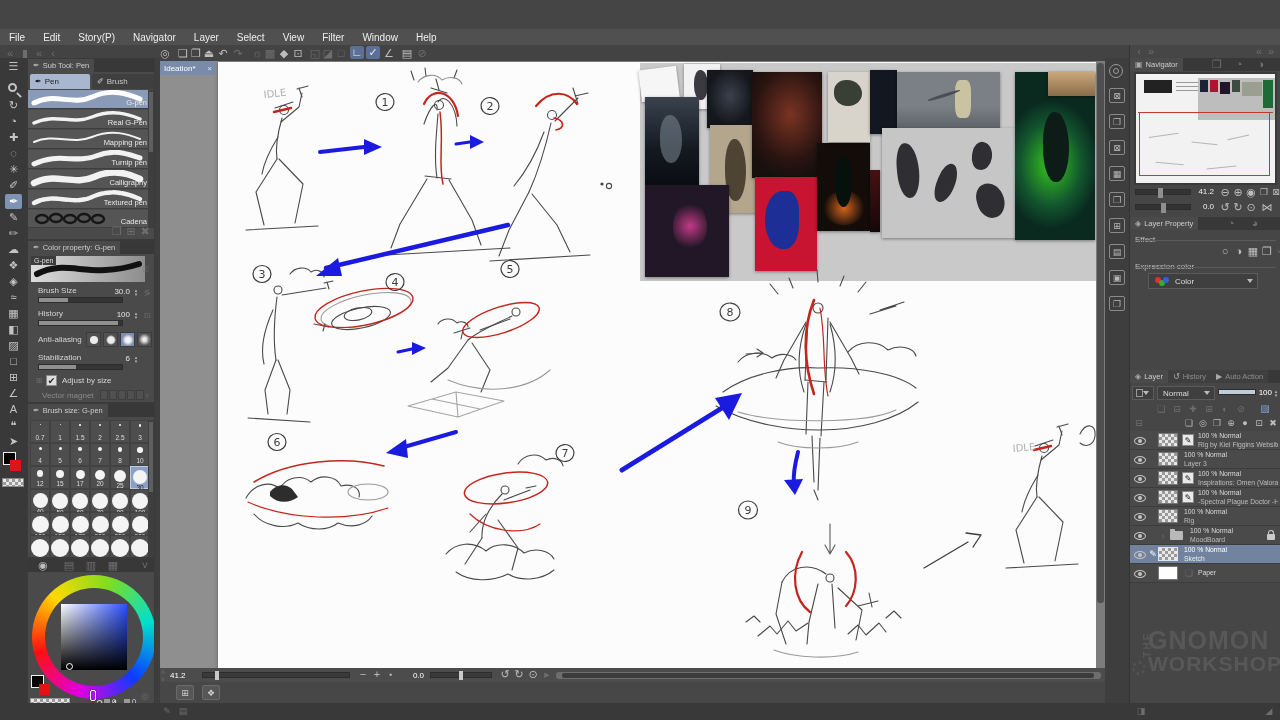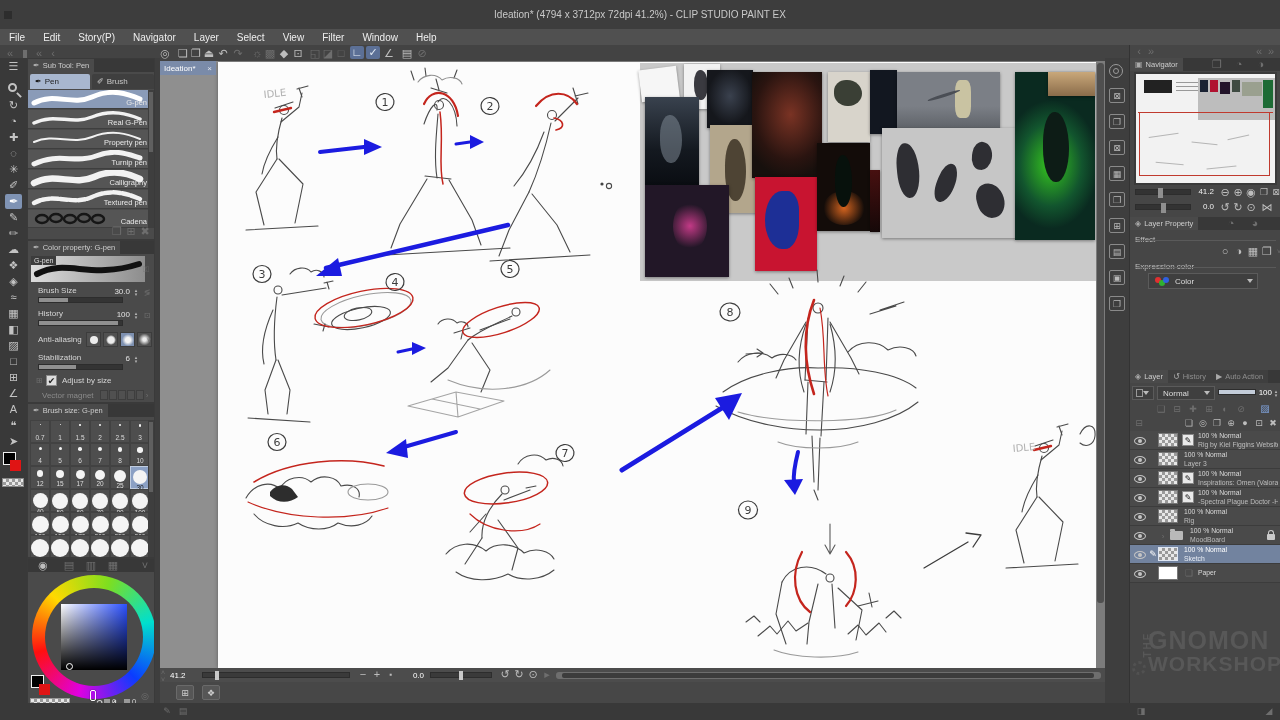--- a/index.html
+++ b/index.html
@@ -91,24 +91,20 @@
   #wheel-hole{position:absolute;left:17px;top:29px;width:98px;height:98px;border-radius:50%;background:#4a4a4a}
   #svsq{position:absolute;left:33px;top:45px;width:66px;height:66px;
     background:linear-gradient(to top,#000,rgba(0,0,0,0)),linear-gradient(to right,#fff,#2b50ff)}
   .tinysq{display:inline-block;width:6px;height:6px;background:#9a9a9a;margin-right:2px;vertical-align:middle}
 </style>
 </head>
 <body>
 
 <div id="app">
 
-  <div id="titlebar" class="ab">
-    <div class="ab" style="left:4px;top:11px;width:8px;height:8px;background:#2d2d2d"></div>
-    <span>Ideation* (4794 x 3712px 72dpi 41.2%)  - CLIP STUDIO PAINT EX</span>
-  </div>
 
   <div id="menubar" class="ab">
     <span>File</span>
     <span>Edit</span>
     <span>Story(P)</span>
     <span>Navigator</span>
     <span>Layer</span>
     <span>Select</span>
     <span>View</span>
     <span>Filter</span>
@@ -195,21 +191,21 @@
     <div class="pen-row" style="top:51px">
       <svg width="118" height="19" viewBox="0 0 118 19">
           <path d="M6,13 C26,3 44,15 64,7 S100,4 112,9" stroke="#f2f2f2" stroke-width="3.5" fill="none" stroke-linecap="round"></path>
         </svg>
       <span class="pen-name">Real G-Pen</span>
     </div>
     <div class="pen-row" style="top:71px">
       <svg width="118" height="19" viewBox="0 0 118 19">
           <path d="M6,12 C26,3 44,15 64,7 S100,4 112,9" stroke="#f2f2f2" stroke-width="2" fill="none" stroke-linecap="round"></path>
         </svg>
-      <span class="pen-name">Property pen</span>
+      <span class="pen-name">Mapping pen</span>
     </div>
     <div class="pen-row" style="top:91px">
       <svg width="118" height="19" viewBox="0 0 118 19">
           <path d="M6,14 C30,2 48,14 68,6 S102,5 112,8" stroke="#f2f2f2" stroke-width="5" fill="none" stroke-linecap="round"></path>
         </svg>
       <span class="pen-name">Turnip pen</span>
     </div>
     <div class="pen-row" style="top:111px">
       <svg width="118" height="19" viewBox="0 0 118 19">
           <path d="M6,13 C26,2 46,16 66,7 S102,4 112,9" stroke="#f2f2f2" stroke-width="6.5" fill="none" stroke-linecap="round"></path>

